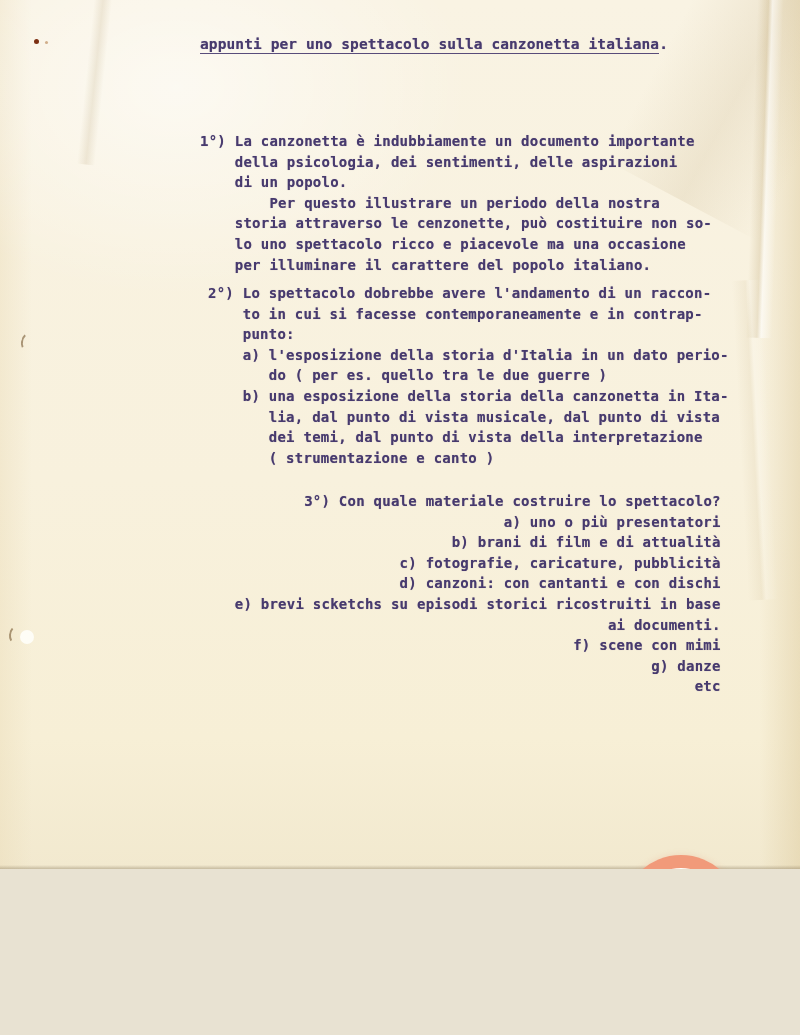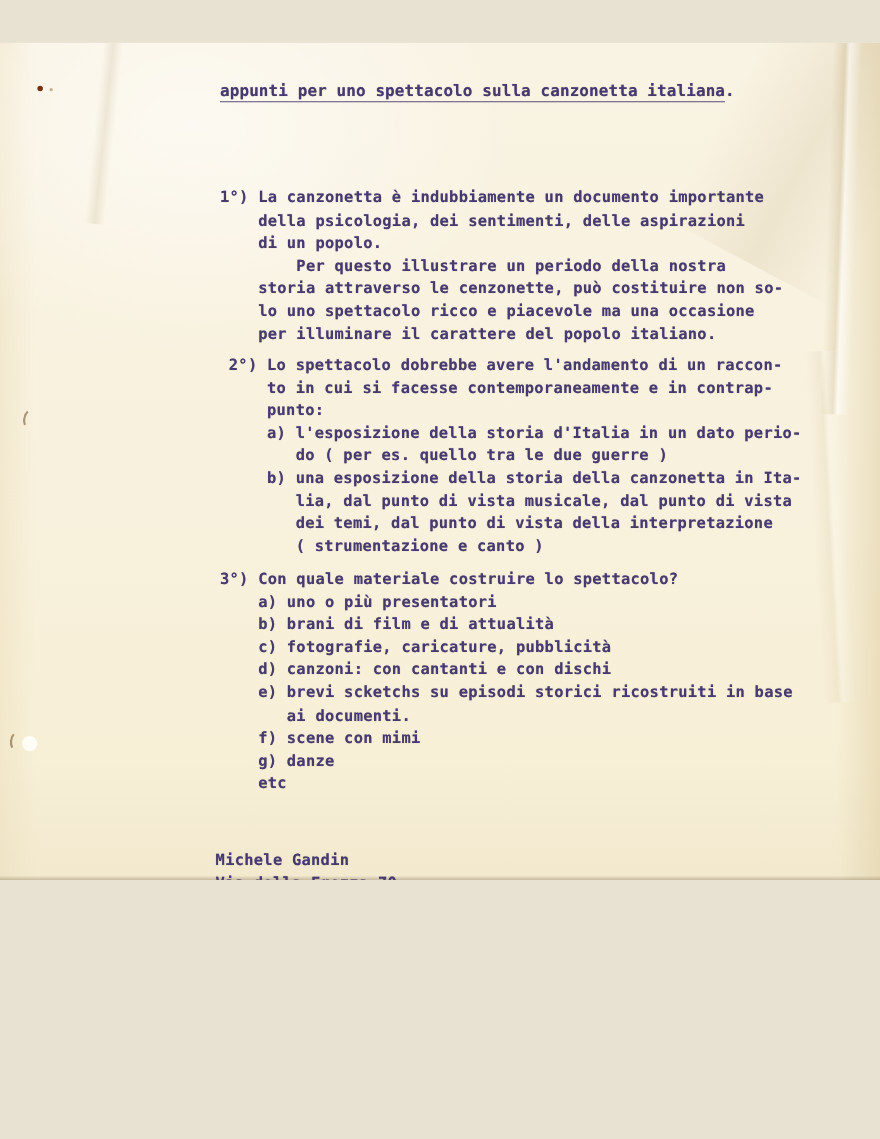--- a/index.html
+++ b/index.html
@@ -1,40 +1,39 @@
 <!DOCTYPE html>
 <html><head>
 <meta charset="utf-8">
 <style>
   html,body { margin:0; padding:0; background:#e8e2d2; }
   .page {
-    position:relative; width:800px; height:761px; overflow:hidden;
+    position:relative; width:800px; height:869px; overflow:hidden;
     font-family:"DejaVu Sans Mono","Liberation Mono",monospace;
     background:
       radial-gradient(ellipse 420px 300px at 22% 10%, rgba(255,255,255,0.55), rgba(255,255,255,0) 70%),
       linear-gradient(90deg, rgba(232,216,178,0.35) 0%, rgba(232,216,178,0) 4%, rgba(232,216,178,0) 95%, rgba(222,204,160,0.5) 100%),
       linear-gradient(180deg, #f9f3e3 0%, #f8f1dd 55%, #f7efd6 85%, #f2e9cf 100%);
-    margin-top: 39px;
   }
   .abs { position:absolute; }
   .typed {
     position:absolute; margin:0;
     color:#473a6e; font-family:inherit; font-weight:700;
     font-size:14px; line-height:20.6px; letter-spacing:0.25px;
     white-space:pre; text-shadow:0 0 0.7px rgba(71,58,110,0.55);
   }
   .title {
     position:absolute; left:200px; top:36px;
     color:#473a6e; font-weight:700; font-size:14.5px; letter-spacing:0.1px;
     text-shadow:0 0 0.7px rgba(71,58,110,0.6); white-space:pre;
   }
   .title .u { border-bottom:1.7px solid rgba(71,58,110,0.9); padding-bottom:1px; }
   .s1 { left:200px; top:131px; }
   .s2 { left:208px; top:283px; }
-  .s3 { left:200px; top:478px; }
+  .s3 { left:200px; top:491px;text-align:right; }
   .sig { left:196px; top:733px; }
 
   
   .stamp {
     position:absolute; left:622px; top:855px; width:118px; height:118px;
     box-sizing:border-box; border-radius:50%;
     border:13px solid rgba(240,146,112,0.93);
     background:#fffef9;
     display:flex; flex-direction:column; align-items:center; justify-content:center;
     box-shadow:0 0 6px rgba(240,146,112,0.25);
@@ -113,23 +112,20 @@
     a) uno o più presentatori
     b) brani di film e di attualità
     c) fotografie, caricature, pubblicità
     d) canzoni: con cantanti e con dischi
     e) brevi scketchs su episodi storici ricostruiti in base
        ai documenti.
     f) scene con mimi
     g) danze
     etc</pre>
 
-  <pre class="typed sig">Michele Gandin
-Via della Frezza 70
-Roma - Tel. 670.204</pre>
 
   <div class="stamp">
     <div class="stamp-small">
       <div>Biblioteca</div>
       <div>statale</div>
     </div>
     <div class="stamp-name"><span class="initial">B</span><span>aldini</span></div>
     <svg class="book" viewBox="0 0 100 42">
       <g fill="none" stroke="#f09270" stroke-width="5" stroke-linecap="round">
         <path d="M13 34 C13 18, 30 14, 46 22 L46 34 Z" fill="none"></path>

